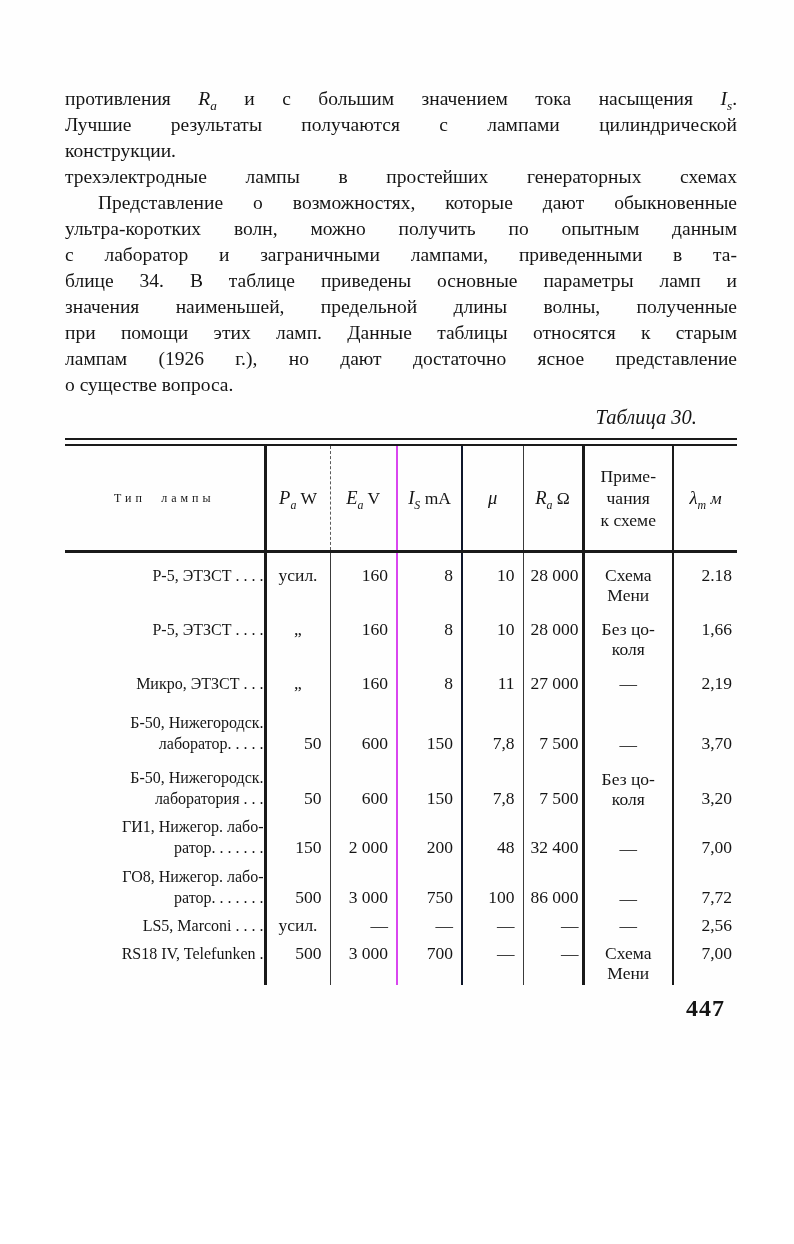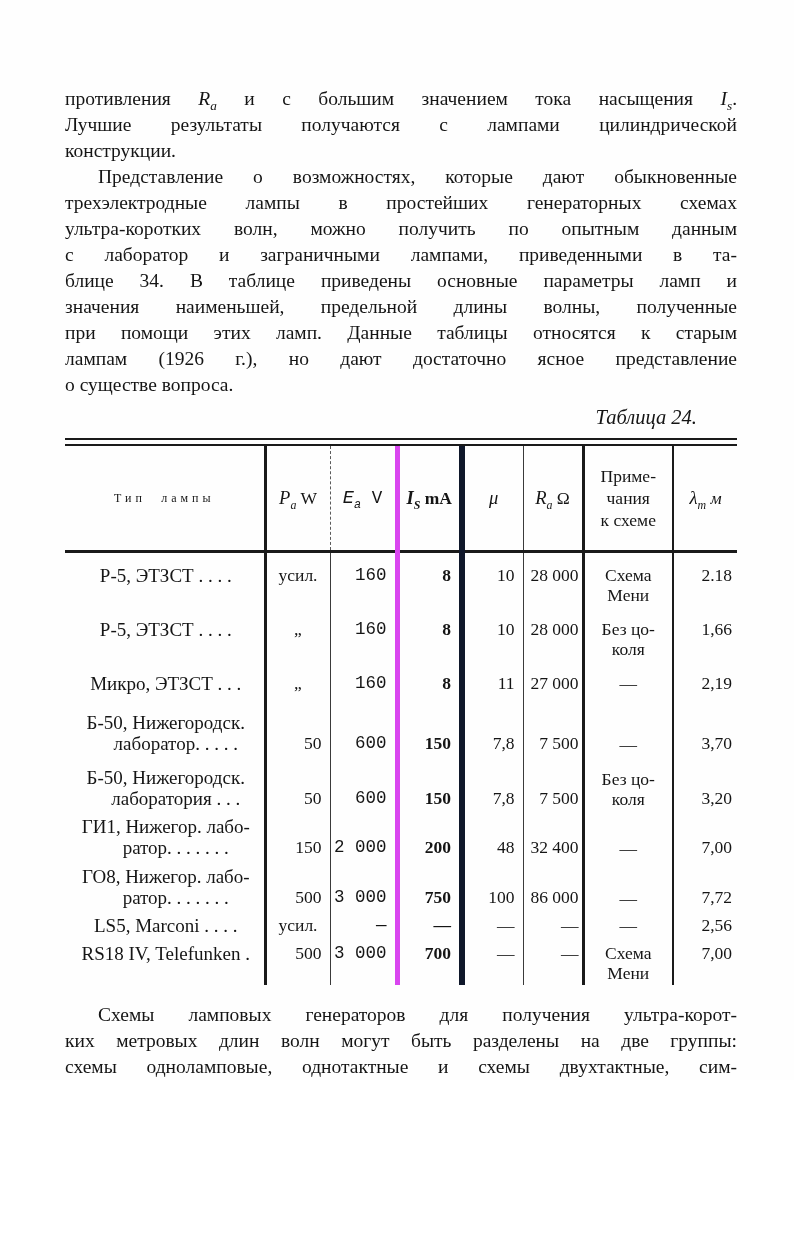--- a/index.html
+++ b/index.html
@@ -27,28 +27,28 @@
   th { font-weight:normal; border-bottom:3px solid #1a1a1a; height:104px;
        vertical-align:middle; text-align:center; font-size:17.5px; line-height:22px; padding:0;margin-left:23px; }
   td { font-size:17.5px; line-height:21px; padding:0; vertical-align:top; }
   .hsym { font-style:italic; font-size:18.5px; }
   .htype { letter-spacing:0.33em; word-spacing:0.7em; font-size:12px; }
 
   
   .c1 { border-right:3px solid #1a1a1a; }
   .c2 { border-right:1px solid #3a3a3a; }
   th.c2 { border-right:1px dashed #5a5a5a; }
-  .c3 { border-right:5px solid #d946ef;font-family:Liberation Mono, monospace; }
-  .c4 { border-right:6px solid #0f172a;font-weight:bold; }
+  .c3 { border-right:2px solid #d946ef; }
+  .c4 { border-right:2px solid #0f172a; }
   .c5 { border-right:1px solid #3a3a3a; }
   .c6 { border-right:3px solid #1a1a1a; }
   .c7 { border-right:2px solid #1a1a1a; }
   .c8 { border-right:none; }
 
-  td.c1 { text-align:center; padding-left:3px; font-size:19px; }
+  td.c1 { text-align:right; padding-left:3px; font-size:16px; }
   .lb2 { padding-left:20px; }
   .num { text-align:right; padding-right:8px; }
   td.c6.num { padding-right:3px; }
   td.c8.num { padding-right:5px; }
   .ctr { text-align:center; padding-right:0; }
   .note { text-align:center; line-height:20px; }
 
   
   .r0 td { padding-top:12px; padding-bottom:4px; }
   .r1 td { padding-top:10px; padding-bottom:2px; }
@@ -78,32 +78,32 @@
       <span>противления</span>
       <span class="it">R</span><sub class="it">a</sub>
       <span>и с большим значением тока насыщения</span>
       <span class="it">I</span><sub class="it">s</sub><span>.</span>
     </div>
     <div class="line j">Лучшие результаты получаются с лампами цилиндрической</div>
     <div class="line">конструкции.</div>
   </div>
 
   <div class="para">
+    <div class="line j">трехэлектродные лампы в простейших генераторных схемах</div>
     <div class="line j ind">Представление о возможностях, которые дают обыкновенные</div>
-    <div class="line j">трехэлектродные лампы в простейших генераторных схемах</div>
     <div class="line j">ультра-коротких волн, можно получить по опытным данным</div>
     <div class="line j">с лаборатор и заграничными лампами, приведенными в та-</div>
     <div class="line j">блице 34. В таблице приведены основные параметры ламп и</div>
     <div class="line j">значения наименьшей, предельной длины волны, полученные</div>
     <div class="line j">при помощи этих ламп. Данные таблицы относятся к старым</div>
     <div class="line j">лампам (1926 г.), но дают достаточно ясное представление</div>
     <div class="line">о существе вопроса.</div>
   </div>
 
-  <div class="caption">Таблица 24.</div>
+  <div class="caption">Таблица 30.</div>
 
   <div class="dblrule"></div>
   <table>
     <colgroup>
       <col style="width:200px">
           <col style="width:65px">
           <col style="width:67px">
           <col style="width:65px">
       <col style="width:61px">
           <col style="width:60px">
@@ -269,22 +269,17 @@
         <td class="c7 note">
               <div>Схема</div>
               <div>Мени</div>
             </td>
         <td class="c8 num">7,00</td>
       </tr>
 
     </tbody>
   </table>
 
-  <div class="para p3">
-    <div class="line j ind">Схемы ламповых генераторов для получения ультра-корот-</div>
-    <div class="line j">ких метровых длин волн могут быть разделены на две группы:</div>
-    <div class="line j">схемы одноламповые, однотактные и схемы двухтактные, сим-</div>
-  </div>
 
   <div class="pageno">447</div>
 
  </div>
 </div>
 
 </body></html>

